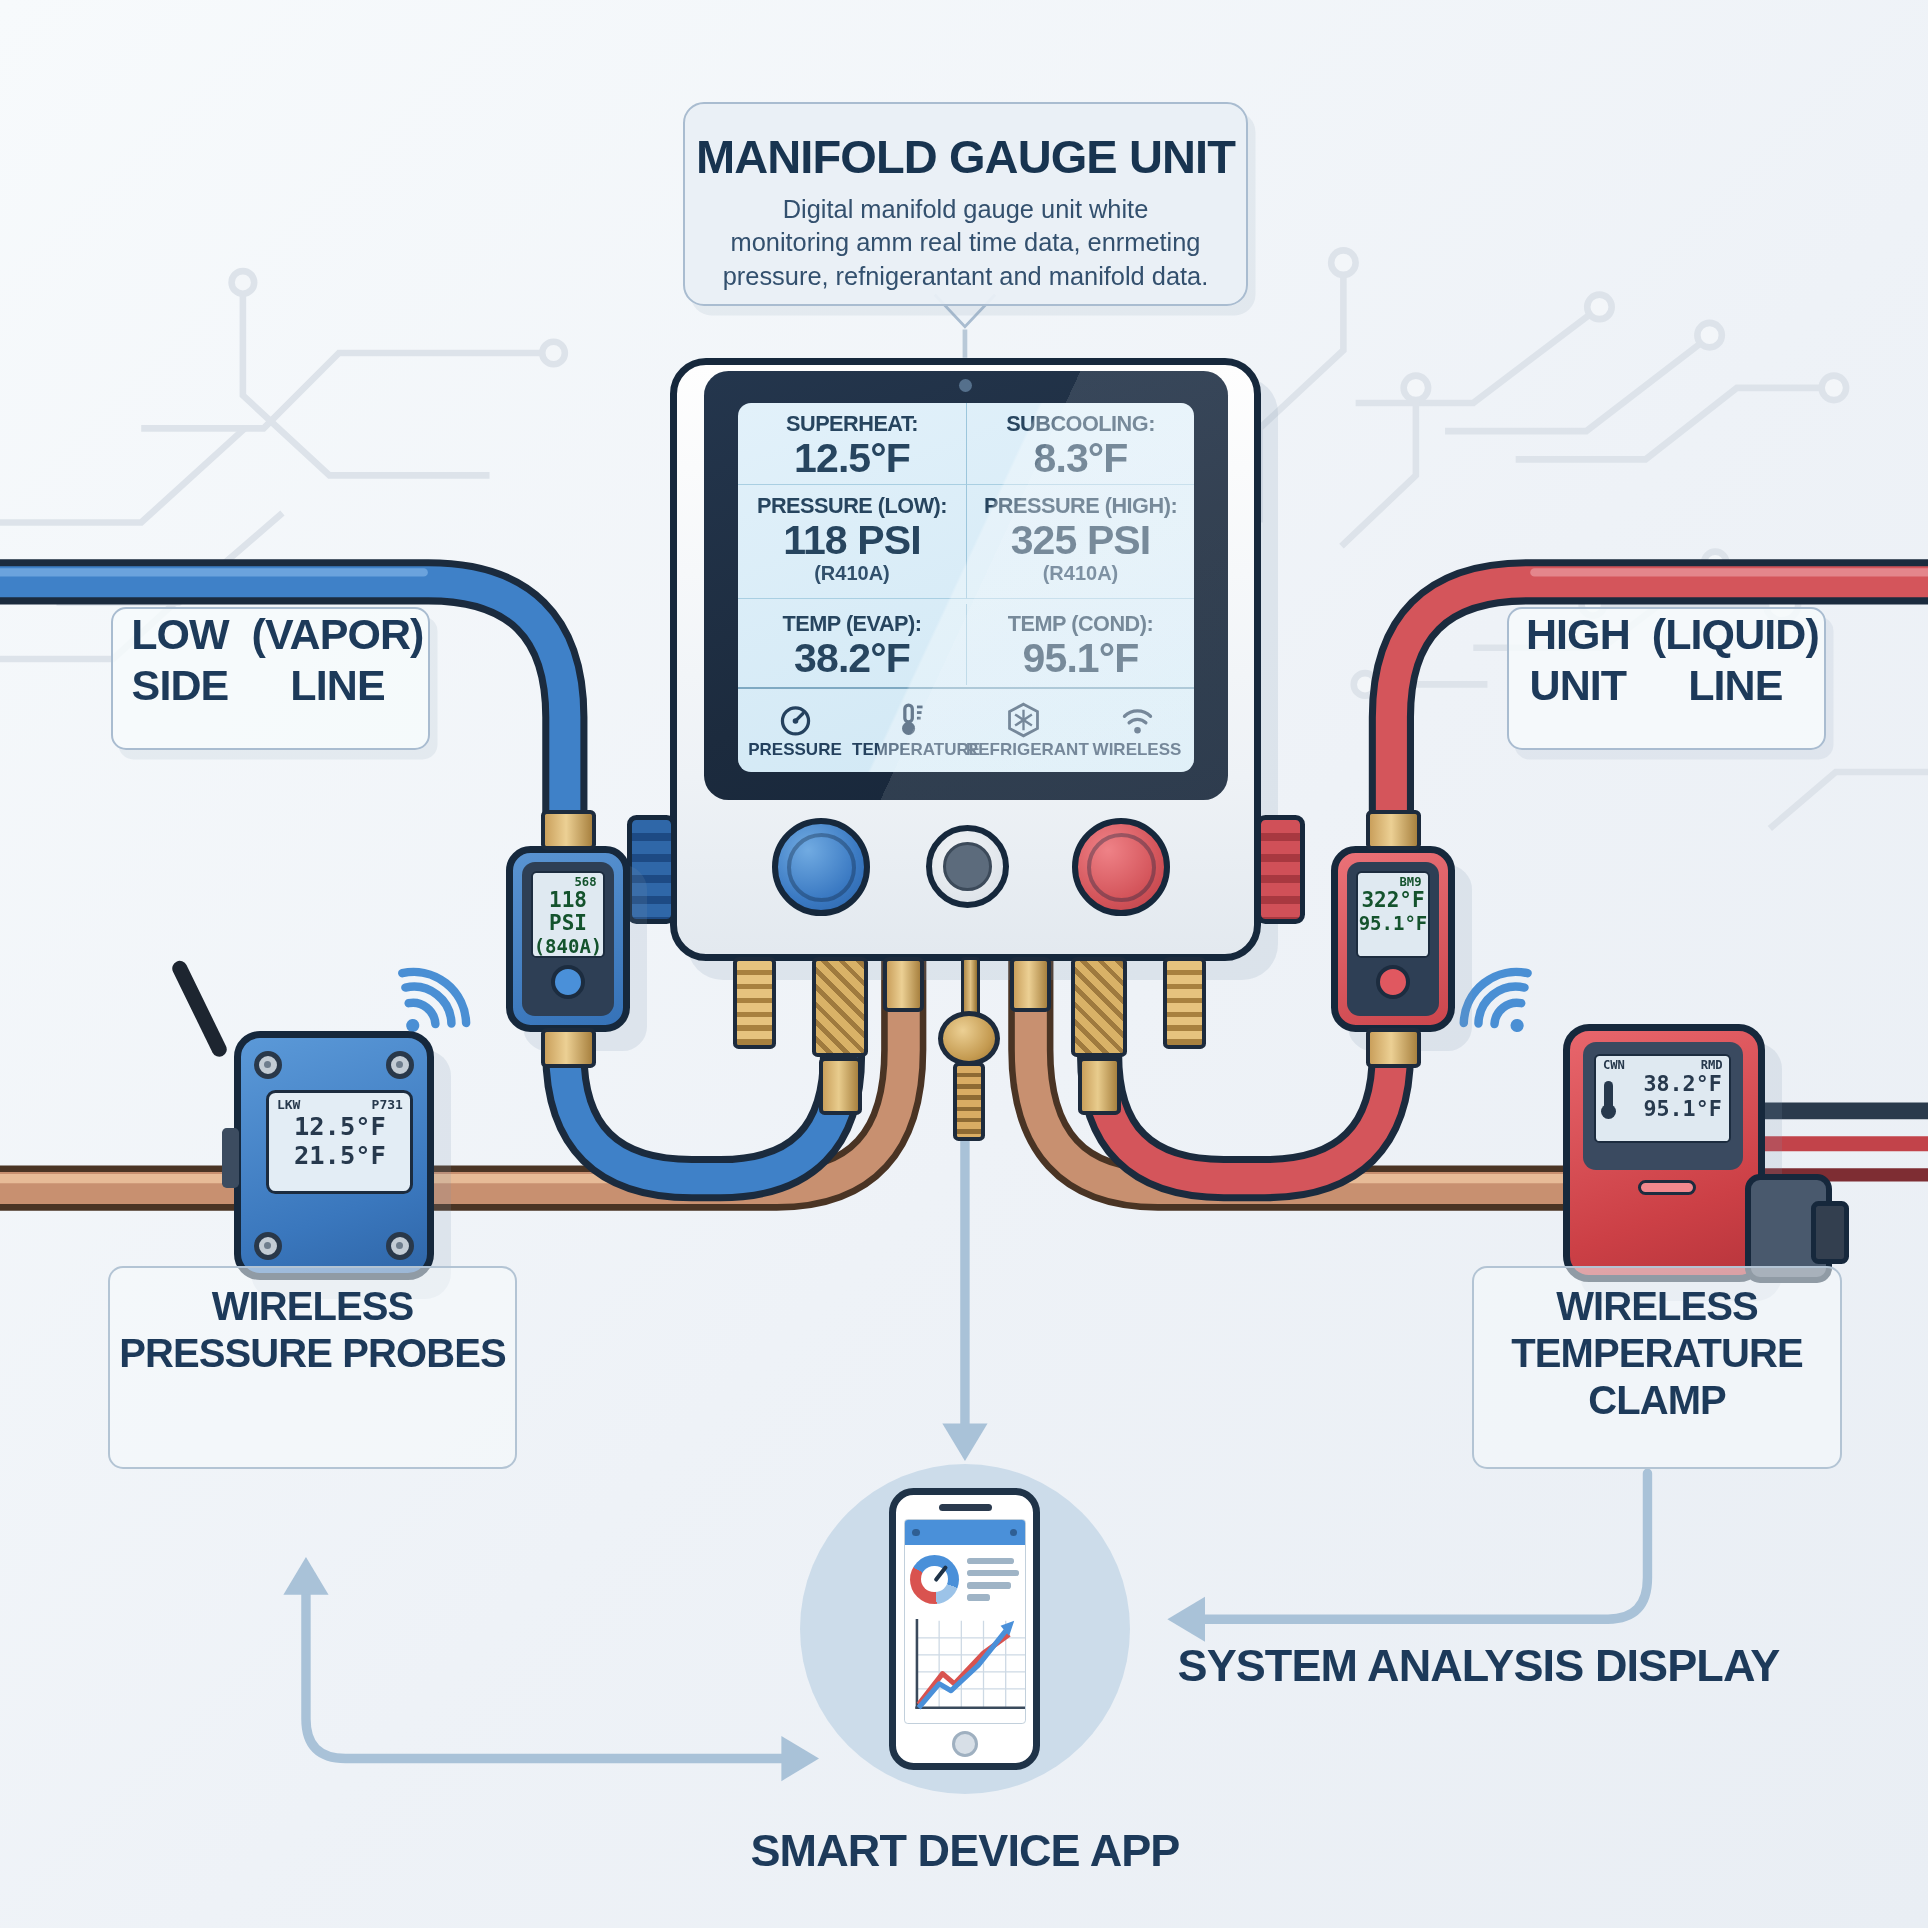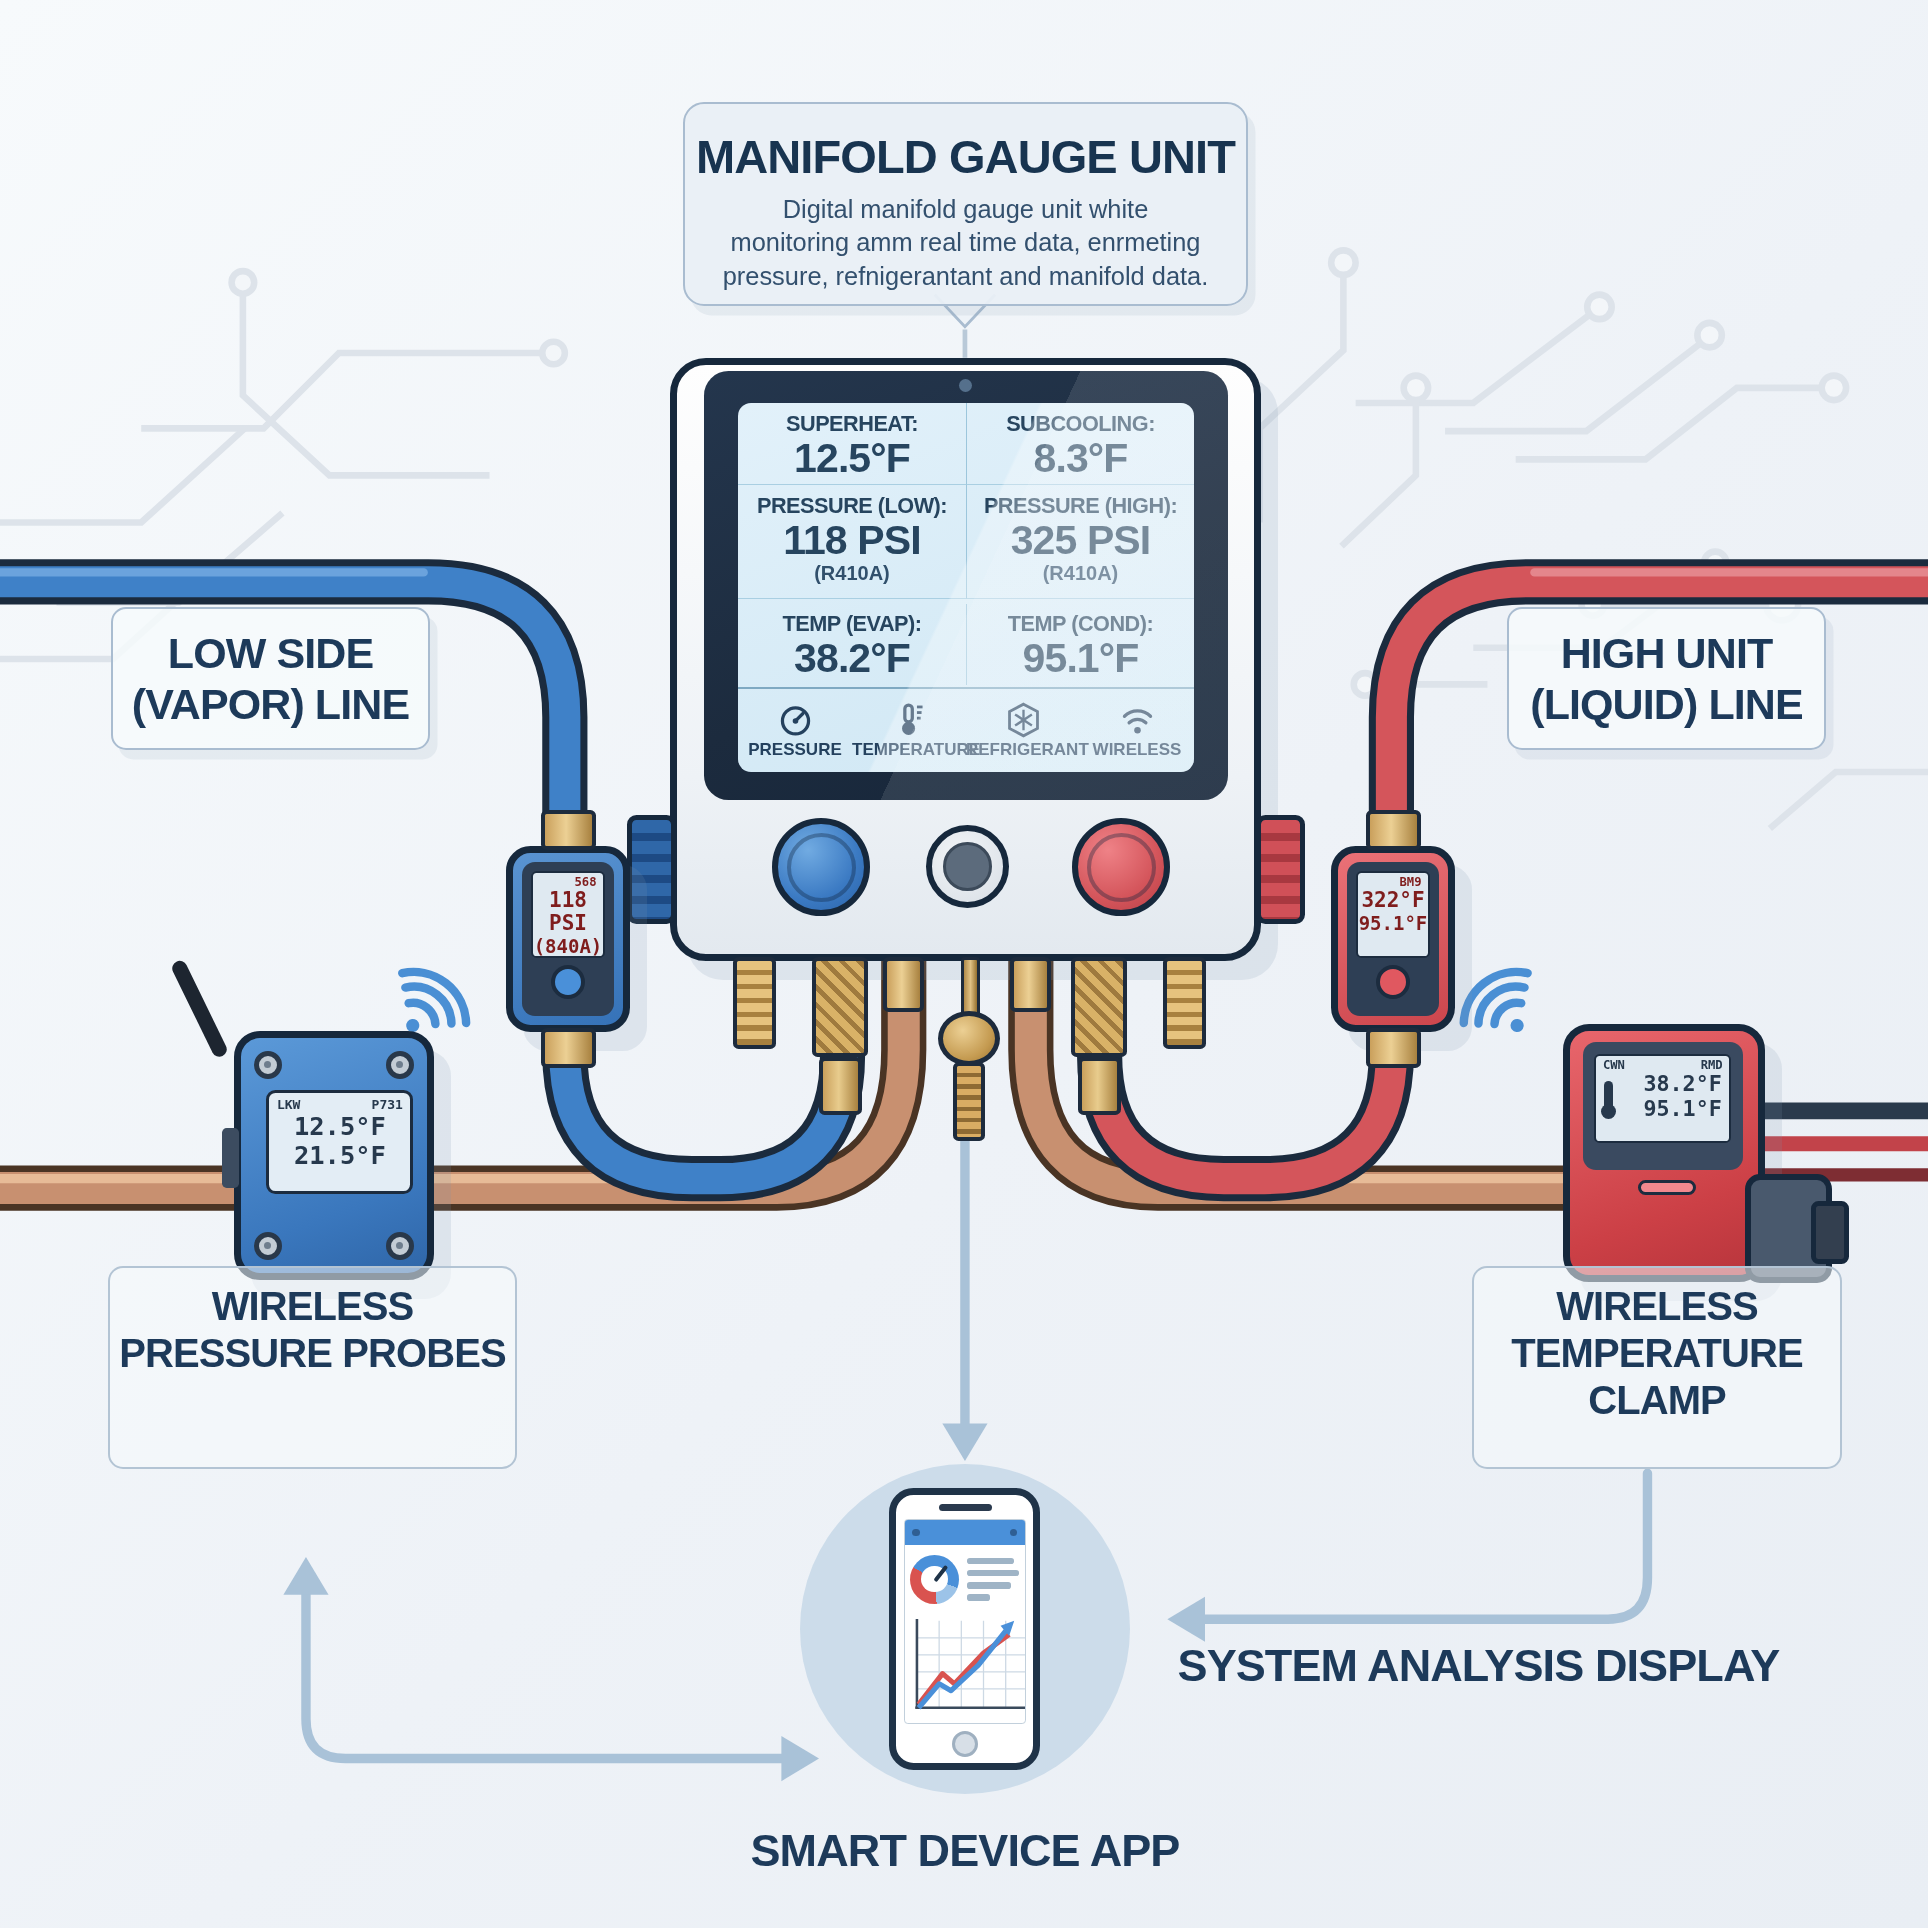--- a/index.html
+++ b/index.html
@@ -11,21 +11,21 @@
   .heading{font-weight:bold;color:#1d3a5a;letter-spacing:-0.9px;line-height:1.18;text-align:center;}
   .shadow-big{box-shadow:17px 19px 0 rgba(125,148,172,0.16);}
   .shadow-soft{box-shadow:7.5px 9.4px 0 rgba(125,148,172,0.12);}
 
   
   .callout{left:683px;top:102px;width:565px;height:204px;background:rgba(233,239,245,.95);
     border:2.8px solid #a9bcd0;border-radius:21px;z-index:3;padding-top:24.5px;box-sizing:border-box;}
   .callout-title{font-size:47px;font-weight:bold;color:#183450;text-align:center;letter-spacing:-0.9px;}
   .callout-desc{font-size:25.4px;color:#33506e;text-align:center;line-height:1.32;margin-top:9.4px;padding:0 36px;}
   .side-box{width:315px;height:139px;border:2.8px solid #a9bcd0;border-radius:15px;
-    background:rgba(246,250,252,.85);z-index:3;display:flex;flex-direction:column;justify-content:center;}
+    background:rgba(246,250,252,.85);z-index:3;display:flex;flex-direction:row;justify-content:center;}
   .side-box div{font-size:43px;}
   .cap-box{border:2.8px solid #b3c4d4;border-radius:15px;background:rgba(246,250,252,.55);
     z-index:3;box-sizing:border-box;padding-top:15px;}
   .cap-box div{font-size:40px;}
   .big-caption{font-size:45px;font-weight:bold;color:#1d3a5a;letter-spacing:-0.9px;text-align:center;z-index:3;}
 
   
   .manifold{left:670px;top:358px;width:591px;height:603px;z-index:2;}
   .mf-body{position:absolute;inset:0;background:linear-gradient(180deg,#fefefe,#eef2f6 70%,#e3e9ef);
     border:7.5px solid #16283c;border-radius:36px;box-sizing:border-box;}
@@ -82,21 +82,21 @@
     border-radius:5.6px;box-sizing:border-box;
     background:repeating-linear-gradient(180deg,#d9ac63 0 6.6px,#8e6a33 6.6px 11.3px);}
 
   
   .inline-sensor{width:124px;height:186px;border:7.5px solid #16283c;border-radius:24.5px;z-index:2;
     box-sizing:border-box;}
   .is-blue{left:506px;top:846px;background:linear-gradient(160deg,#5a94d2,#3572b8);}
   .is-red{left:1331px;top:846px;background:linear-gradient(160deg,#ea7177,#cc464d);}
   .is-panel{position:absolute;left:9.4px;top:9.4px;right:9.4px;bottom:9.4px;background:#2e3f55;border-radius:13px;}
   .is-lcd{position:absolute;left:8.5px;top:8.5px;right:8.5px;height:87px;background:#dfe9f1;border:2.8px solid #1c2c3f;
-    border-radius:5.6px;font-family:"DejaVu Sans Mono",monospace;color:#7f1d1d;text-align:center;box-sizing:border-box;}
+    border-radius:5.6px;font-family:"DejaVu Sans Mono",monospace;color:#14532d;text-align:center;box-sizing:border-box;}
   .is-tag{font-size:12.2px;text-align:right;padding:1.9px 6.6px 0 0;font-weight:bold;}
   .is-l1{font-size:21px;font-weight:bold;line-height:1.1;}
   .is-l2{font-size:19px;font-weight:bold;}
   .is-btn{position:absolute;left:50%;bottom:17px;width:34px;height:34px;margin-left:-17px;border-radius:50%;
     border:4.7px solid #1c2c3f;box-sizing:border-box;}
   .is-btn.b{background:#4a90d9;} .is-btn.r{background:#e05860;}
   .collar{position:absolute;left:50%;width:55px;margin-left:-27px;height:40px;border:4.7px solid #1d2b3d;
     border-radius:5.6px;box-sizing:border-box;background:linear-gradient(90deg,#caa05c,#ecd094 45%,#a8813f);}
 
   

